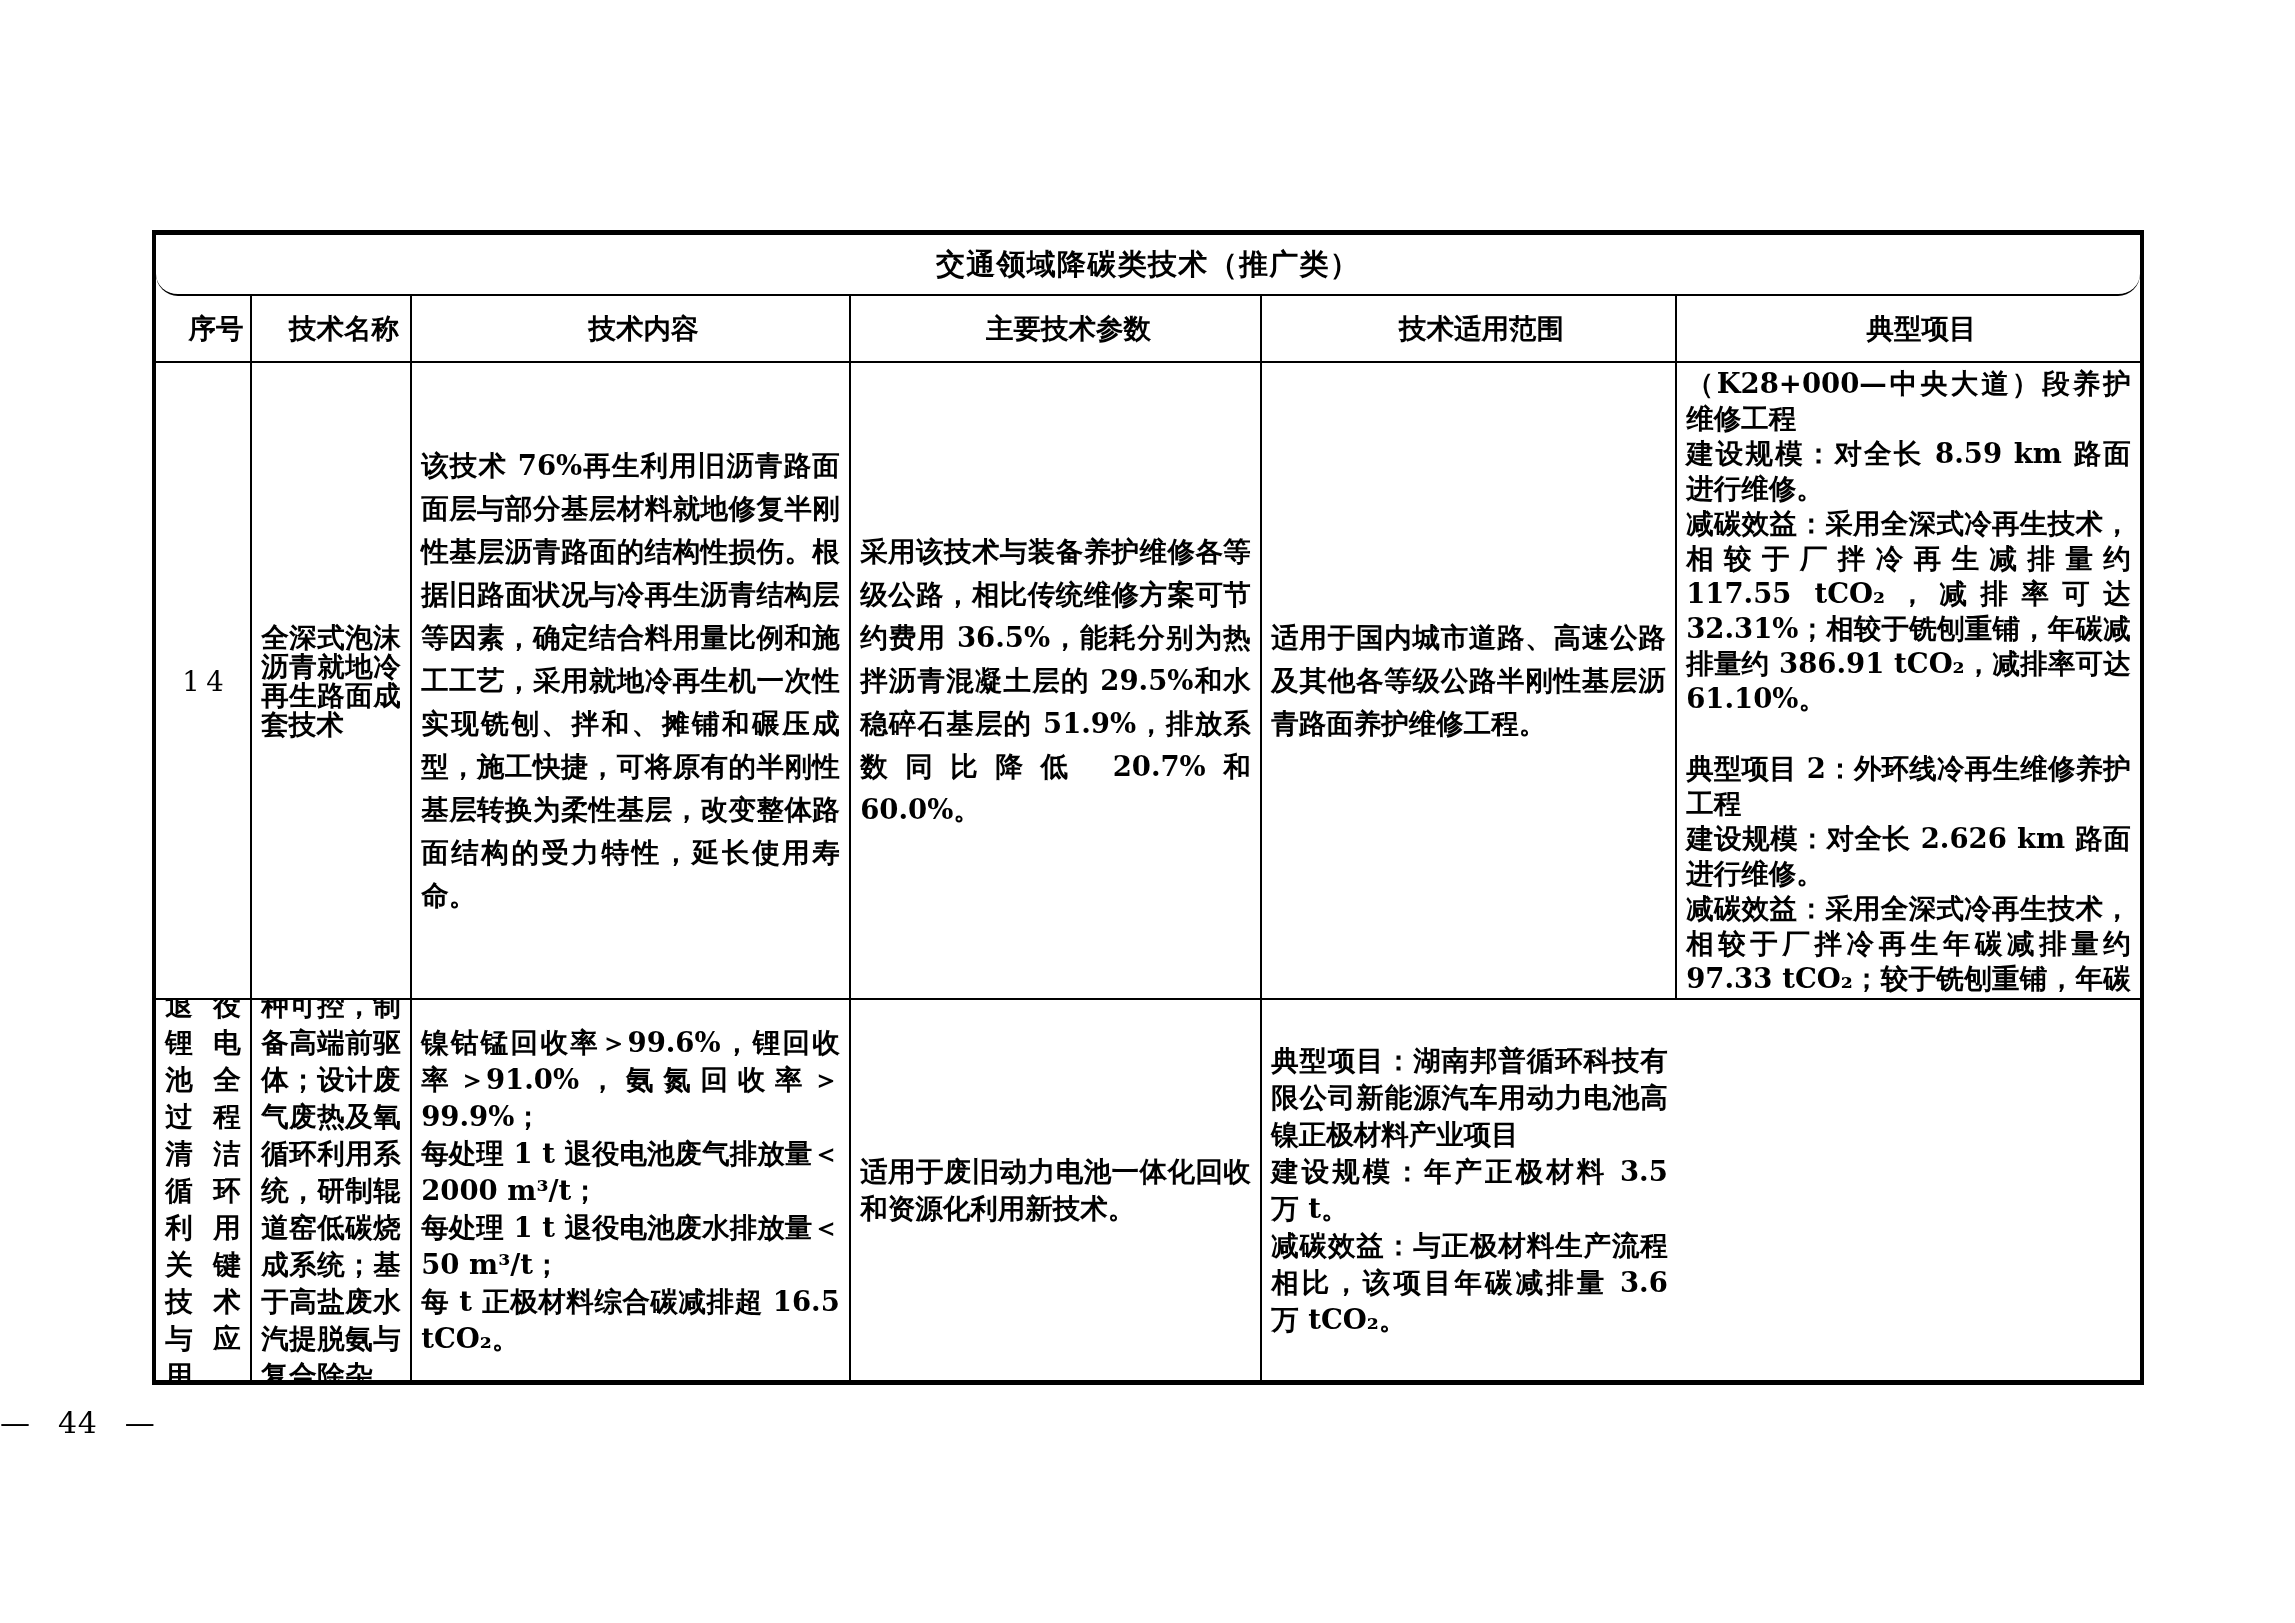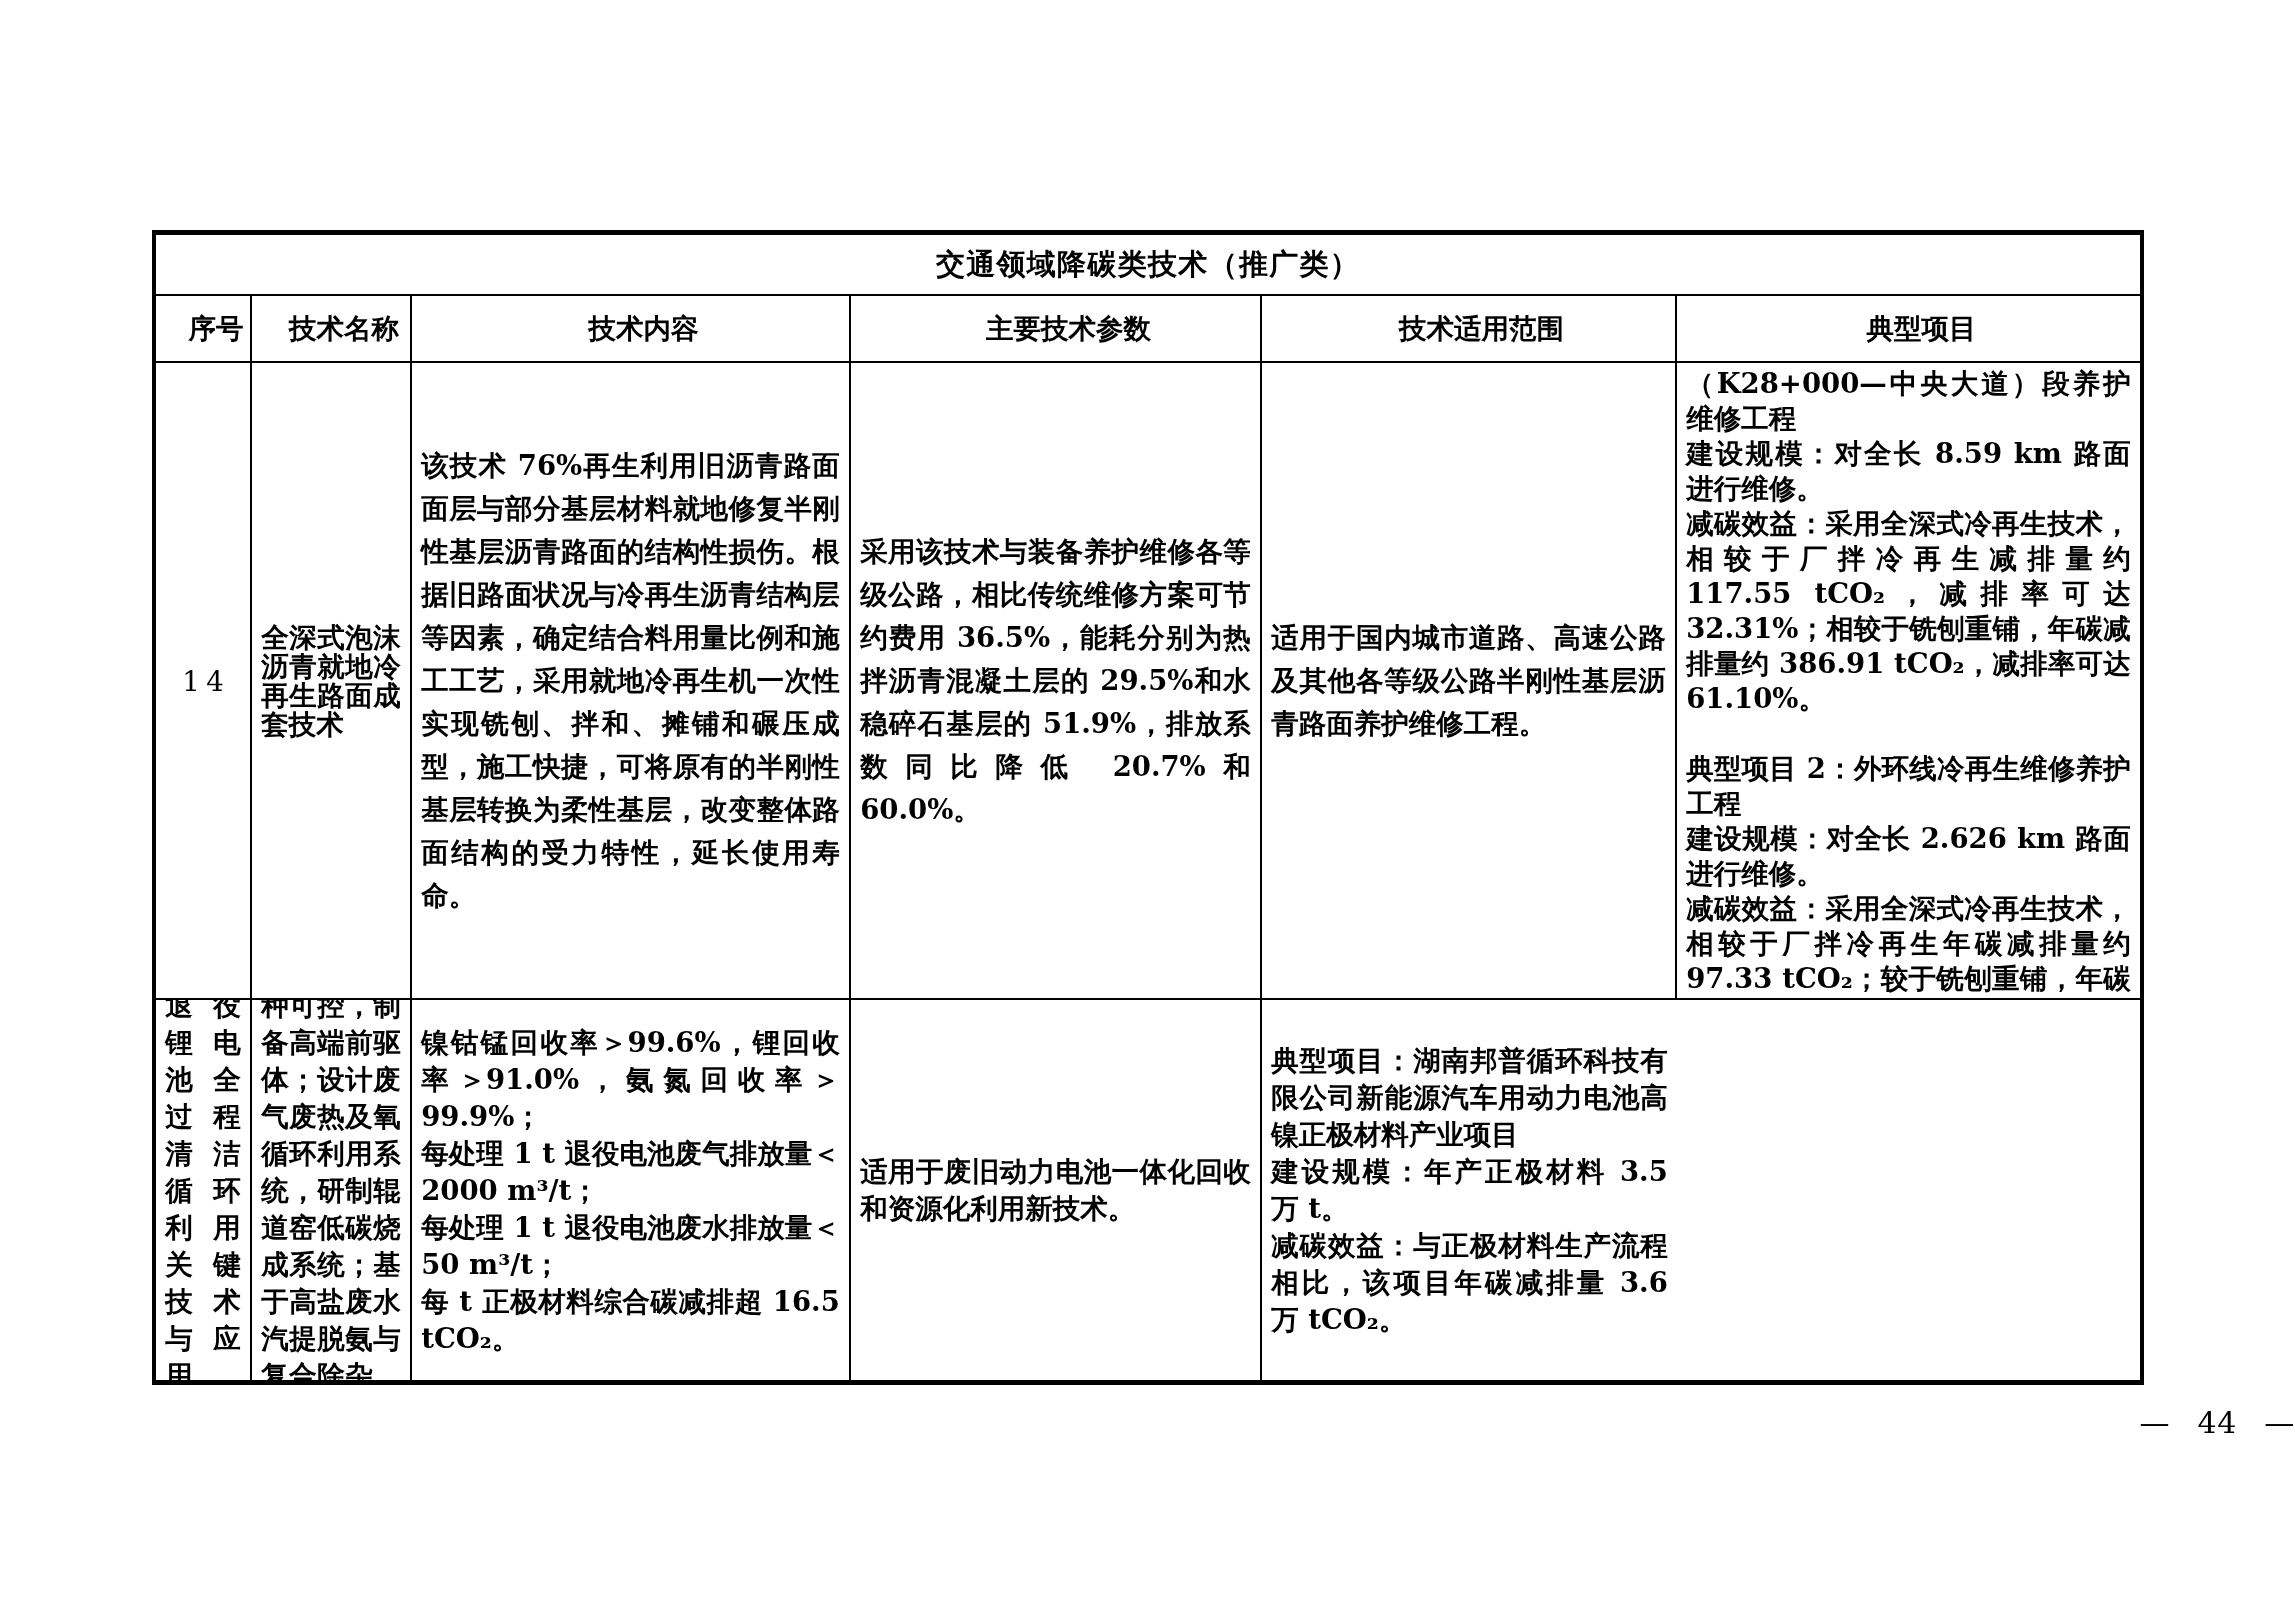--- a/index.html
+++ b/index.html
@@ -41,20 +41,21 @@
     justify-content: center;
   }
   .cell.last-col { border-right: none; }
   .cell.last-row { border-bottom: none; }
   .title-cell {
     grid-column: 1 / -1;
     font-family: "DejaVu Sans", "Liberation Sans", sans-serif;
     font-weight: 700;
     font-size: 29px;
     letter-spacing: 1.3px;
+    border-radius: 22px;
   }
   .header-cell {
     font-family: Liberation Sans, sans-serif;
     font-weight: 700;
     font-size: 27.5px;
     text-align: center;
     padding-left: 26px;
   }
   .seq-cell {
     font-size: 27.5px;
@@ -76,21 +77,21 @@
   }
   .row-14 .cell-text { line-height: 43px; }
   .row-14 .name-text  { line-height: 29px; }
   .row-14 .projects-text { line-height: 35px; }
   .row-15 .cell-text { line-height: 37px; }
   .footer {
     position: absolute;
     left: 0;
     right: 0;
     top: 1405px;
-    text-align: right;
+    text-align: left;
     font-size: 30px;
     word-spacing: 17px;
     letter-spacing: 0.7px;
   }
 </style>
 </head>
 <body>
 
 <div class="page">
 

